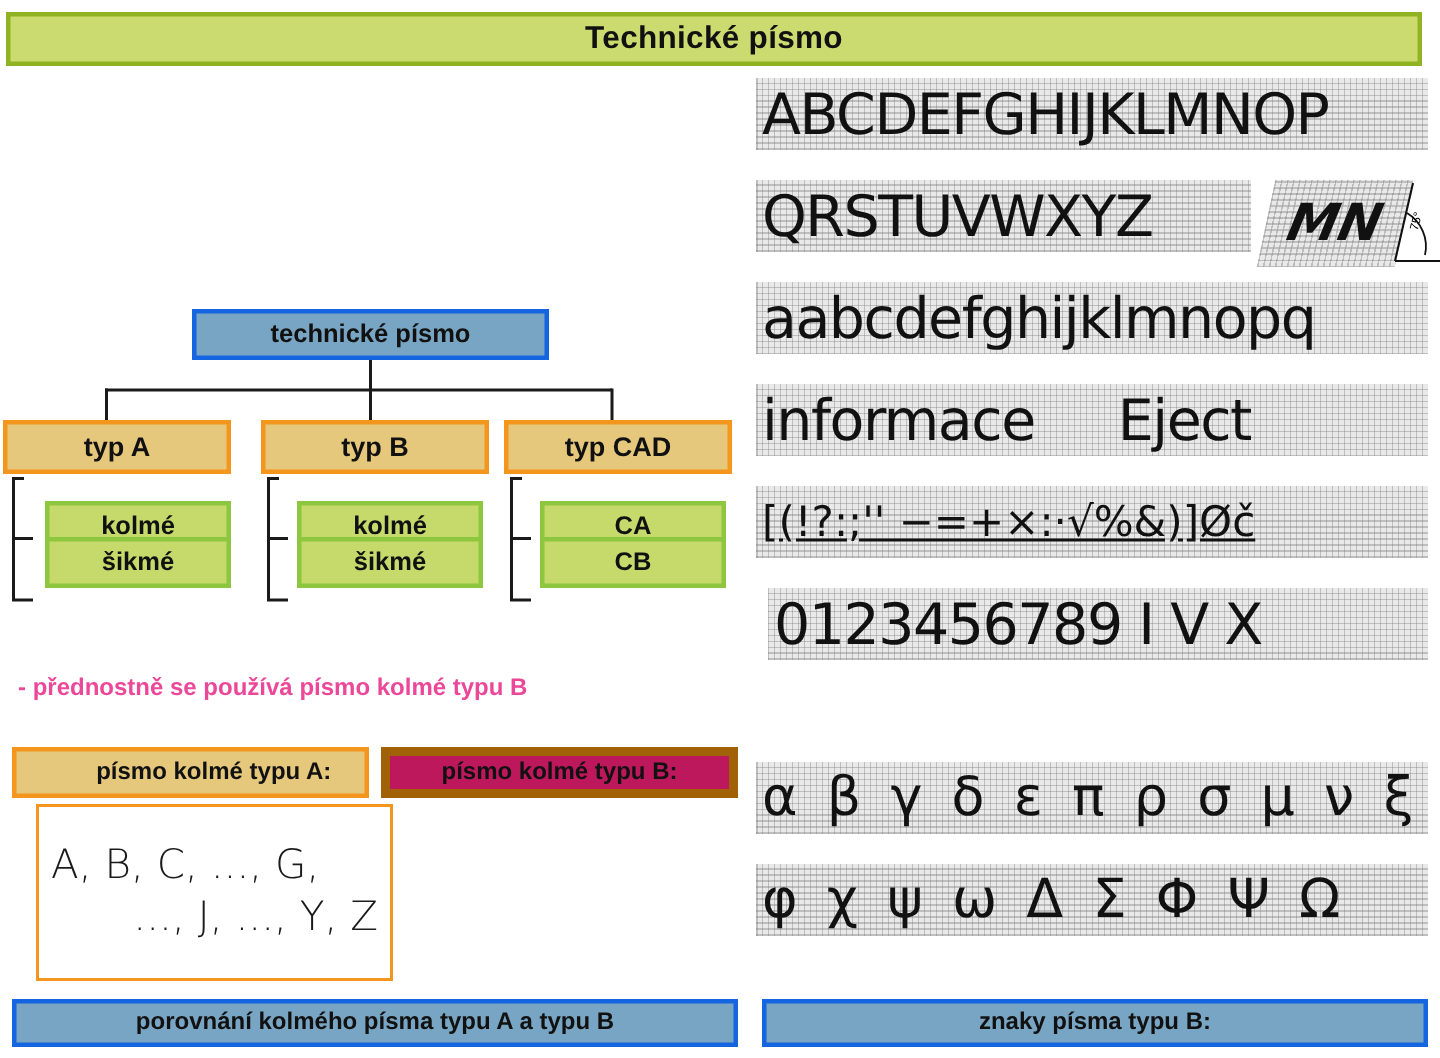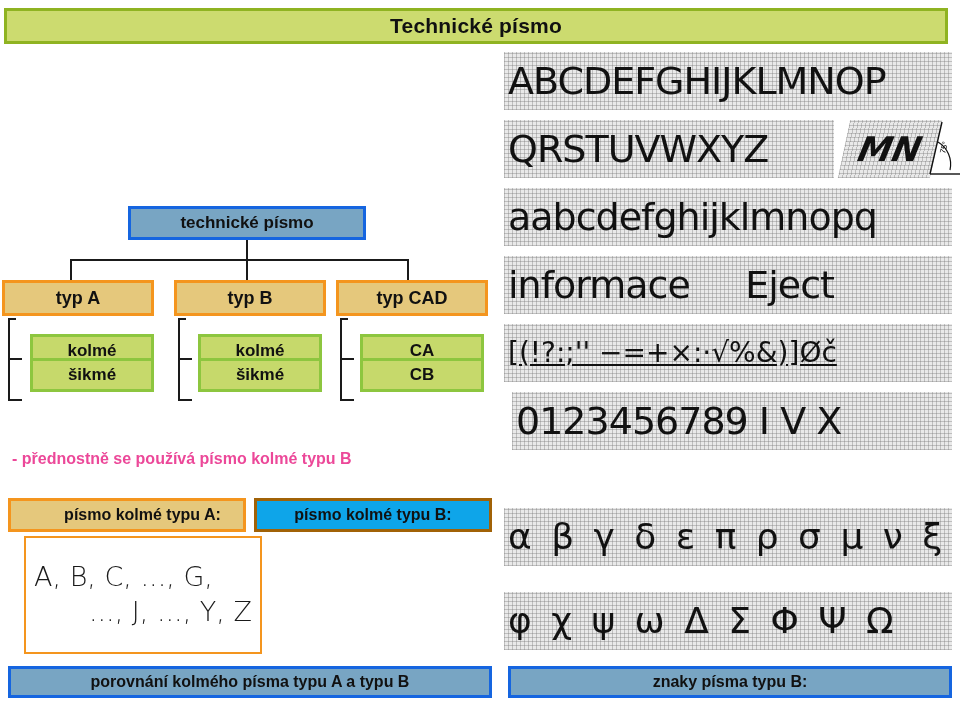--- a/index.html
+++ b/index.html
@@ -116,21 +116,21 @@
 
   
   .hdr {
     position: absolute;
     box-sizing: border-box;
     height: 34px;
     display: flex; align-items: center; justify-content: center;
     font-size: 16px; font-weight: bold; color: #111111;
   }
   .hdr-a { left: 8px; top: 498px; width: 238px; background: #e5c87c; border: 3px solid #f4951e; padding-left: 31px; }
-  .hdr-b { left: 254px; top: 498px; width: 238px; background: #0ea5e9; border: 3px solid #a16207; }
+  .hdr-b { left: 254px; top: 498px; width: 238px; background: #be185d; border: 6px solid #a16207; }
 
   .sample {
     position: absolute;
     box-sizing: border-box;
     top: 536px; height: 118px;
     background: #ffffff;
     display: flex; flex-direction: column;
     align-items: flex-start; justify-content: center;
     padding: 0 8px;
     margin-left: 16px;
@@ -159,21 +159,21 @@
     font-size: 16px; font-weight: bold; color: #111111;
   }
   .caption-left { left: 8px; top: 666px; width: 484px; }
   .caption-right { left: 508px; top: 666px; width: 444px; }
 
   
   .specimens { position: absolute; left: 504px; top: 52px; width: 452px; }
   .spec-row {
     position: absolute;
     left: 0;
-    height: 58px;
+    height: 48px;
     background:
       repeating-linear-gradient(0deg, rgba(120,120,120,.38) 0 1px, transparent 1px 4px),
       repeating-linear-gradient(90deg, rgba(120,120,120,.38) 0 1px, transparent 1px 4px),
       #e9e9e9;
     display: flex;
     align-items: center;
     overflow: hidden;
     box-sizing: border-box;
     padding: 16px 4px;
   }
@@ -320,18 +320,18 @@
     </div>
 
     <div class="spec-row" style="top:340px; left:8px; width:440px;">
       <span class="spec-text tight">0123456789 I V X</span>
     </div>
 
     <div class="spec-row" style="top:456px; width:448px;">
       <span class="spec-text greek">α β γ δ ε π ρ σ μ ν ξ</span>
     </div>
 
-    <div class="spec-row" style="top:524px; width:448px;margin-top:16px;">
+    <div class="spec-row" style="top:524px; width:448px;">
       <span class="spec-text greek">φ χ ψ ω Δ Σ Φ Ψ Ω</span>
     </div>
   </div>
 
 </div>
 
 </body></html>

